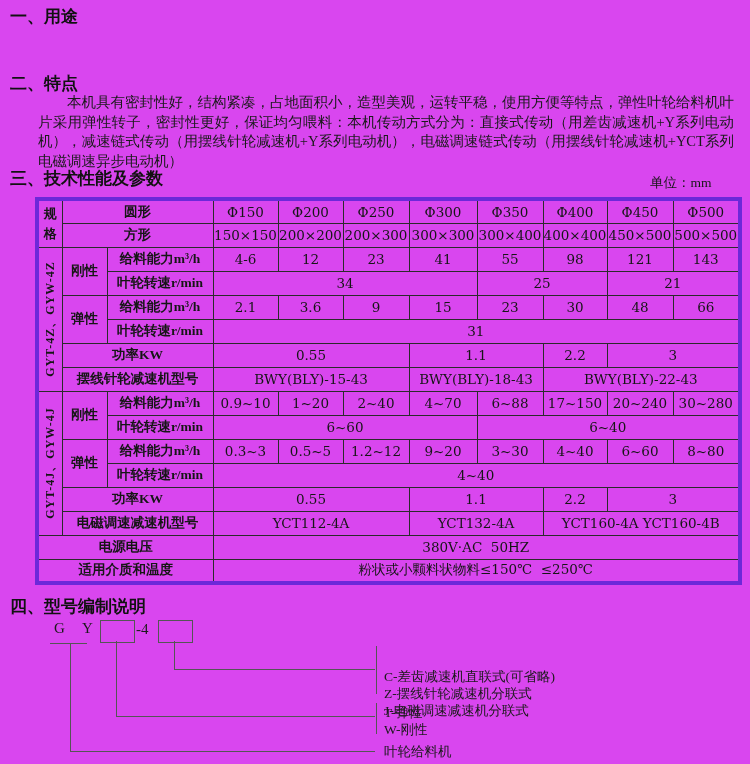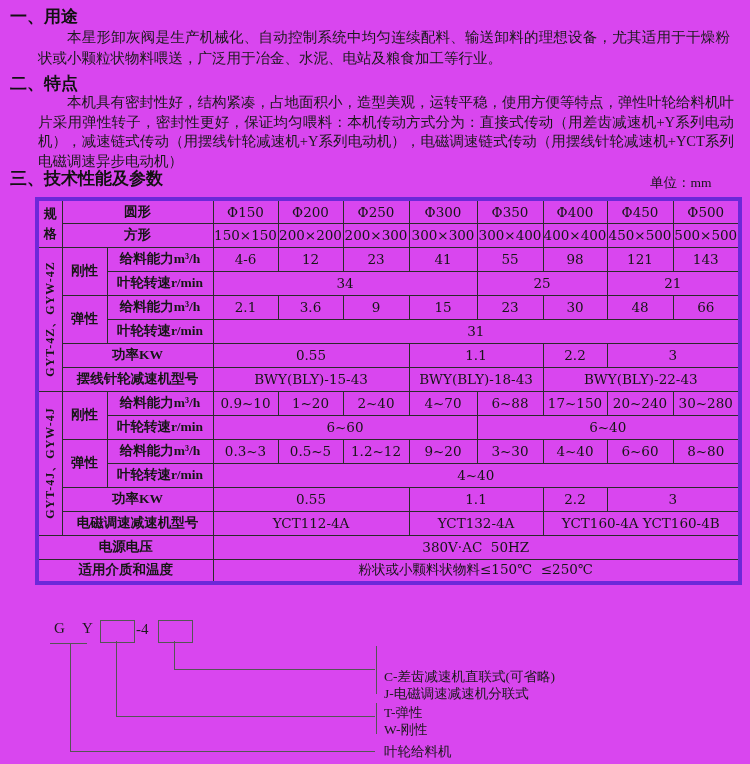--- a/index.html
+++ b/index.html
@@ -25,21 +25,20 @@
   .dtext{position:absolute;font-size:15px;color:#1a1a1a;}
   .dlabels{position:absolute;font-size:13.5px;line-height:17px;color:#1a1a1a;white-space:nowrap;}
   .dlabels div{white-space:nowrap;}
 </style>
 </head>
 <body>
 
 <div class="page">
 
   <div class="abs h" style="left:10px;top:5px;">一、用途</div>
-  <div class="abs para" style="left:38px;top:27px;width:692px;">本星形卸灰阀是生产机械化、自动控制系统中均匀连续配料、输送卸料的理想设备，尤其适用于干燥粉状或小颗粒状物料喂送，广泛用于冶金、水泥、电站及粮食加工等行业。</div>
 
   <div class="abs h" style="left:10px;top:72px;">二、特点</div>
   <div class="abs para" style="left:38px;top:93px;width:696px;line-height:19.5px;">本机具有密封性好，结构紧凑，占地面积小，造型美观，运转平稳，使用方便等特点，弹性叶轮给料机叶片采用弹性转子，密封性更好，保证均匀喂料：本机传动方式分为：直接式传动（用差齿减速机+Y系列电动机），减速链式传动（用摆线针轮减速机+Y系列电动机），电磁调速链式传动（用摆线针轮减速机+YCT系列电磁调速异步电动机）</div>
 
   <div class="abs h" style="left:10px;top:167px;">三、技术性能及参数</div>
   <div class="abs unit" style="left:650px;top:174px;">单位：mm</div>
 
   <table class="spec abs" style="left:35px;top:197px;">
     <colgroup>
       <col style="width:25px">
@@ -181,38 +180,40 @@
           <td colspan="3" class="lbl">电源电压</td>
           <td colspan="8" class="num">380V·AC  50HZ</td>
         </tr>
         <tr>
           <td colspan="3" class="lbl">适用介质和温度</td>
           <td colspan="8" class="num">粉状或小颗料状物料≤150℃  ≤250℃</td>
         </tr>
       </tbody>
   </table>
 
+  <div class="abs h" style="left:10px;top:595px;">四、型号编制说明</div>
 
   <div class="dtext" style="left:54px;top:620px;letter-spacing:7px;">G Y</div>
   <div class="dbox" style="left:100px;top:620px;"></div>
   <div class="dtext" style="left:136px;top:621px;">-4</div>
   <div class="dbox" style="left:158px;top:620px;"></div>
 
   <div class="ln" style="left:50px;top:643px;width:37px;height:1px;"></div>
   <div class="ln" style="left:70px;top:643px;width:1px;height:109px;"></div>
   <div class="ln" style="left:70px;top:751px;width:305px;height:1px;"></div>
   <div class="ln" style="left:116px;top:641px;width:1px;height:76px;"></div>
   <div class="ln" style="left:116px;top:716px;width:259px;height:1px;"></div>
   <div class="ln" style="left:376px;top:703px;width:1px;height:31px;"></div>
   <div class="ln" style="left:174px;top:641px;width:1px;height:29px;"></div>
   <div class="ln" style="left:174px;top:669px;width:201px;height:1px;"></div>
   <div class="ln" style="left:376px;top:646px;width:1px;height:48px;"></div>
 
   <div class="dlabels" style="left:384px;top:668px;">
       <div>C-差齿减速机直联式(可省略)</div>
+      <div>Z-摆线针轮减速机分联式</div>
       <div>J-电磁调速减速机分联式</div>
     </div>
   <div class="dlabels" style="left:384px;top:704px;">
       <div>T-弹性</div>
       <div>W-刚性</div>
     </div>
   <div class="dlabels" style="left:384px;top:743px;">叶轮给料机</div>
 
 </div>
 

